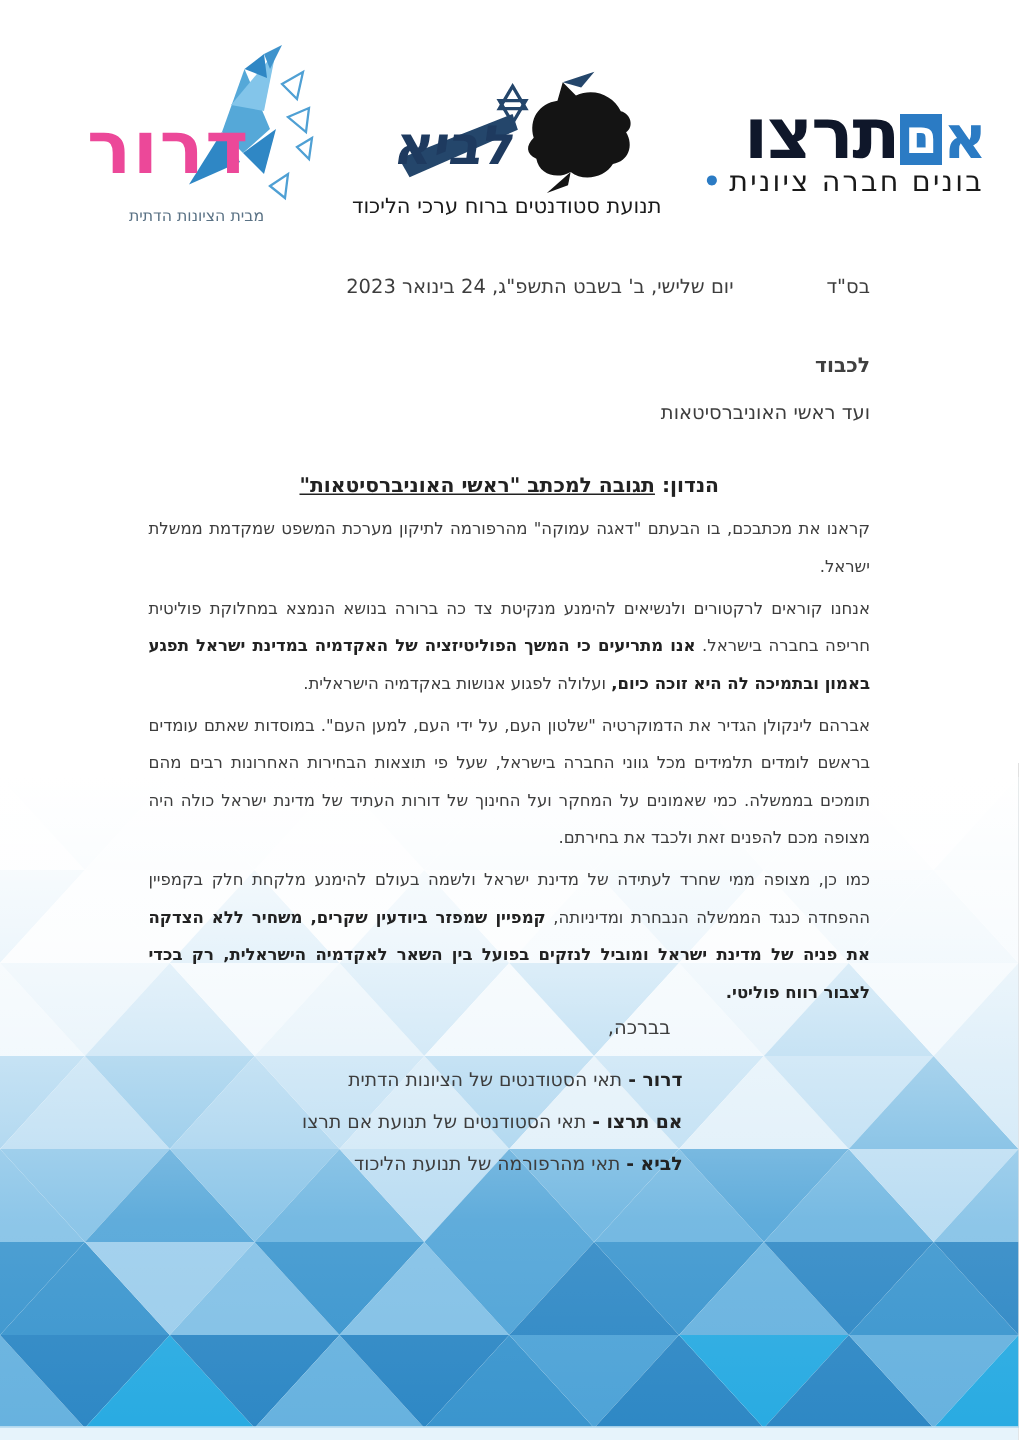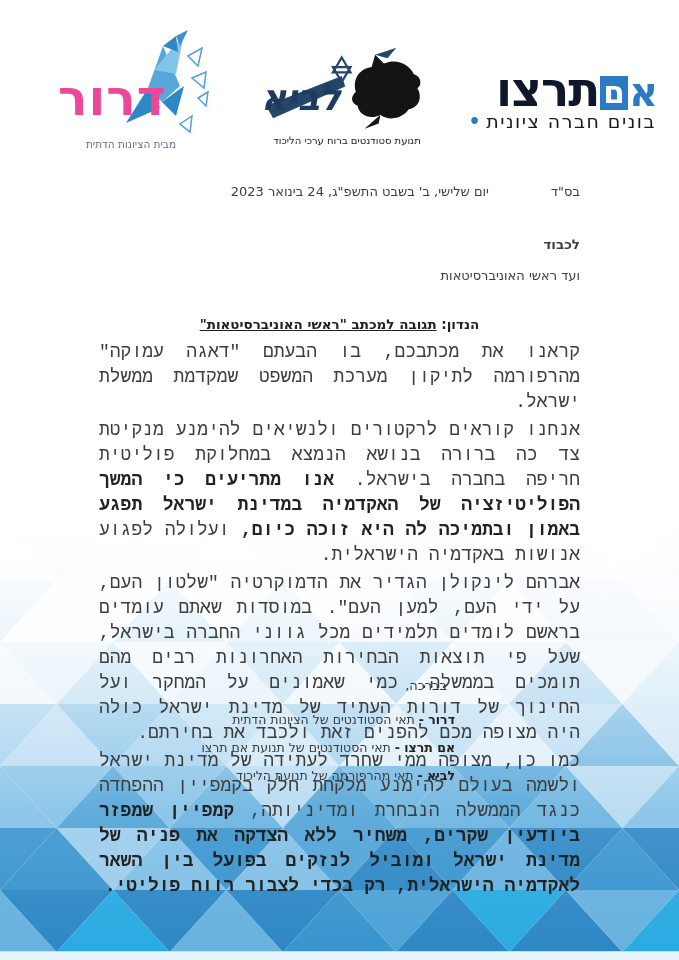--- a/index.html
+++ b/index.html
@@ -11,37 +11,37 @@
   }
   
   .logo{position:absolute;}
   .logo-dror{left:52px;top:28px;width:158px;height:122px;}
   .dror-word{position:absolute;left:6px;top:46px;font-size:49px;font-weight:bold;color:#ec4899;line-height:1;letter-spacing:1px;}
   .dror-bird{position:absolute;right:0;top:0;}
   .dror-tag{position:absolute;bottom:0;left:0;width:100%;text-align:center;font-size:10.5px;color:#5a7285;}
   .logo-lavi{left:253px;top:46px;width:188px;height:100px;}
   .lavi-art{position:absolute;left:0;top:0;}
   .lavi-word{position:absolute;left:10px;top:34px;font-size:36px;font-weight:bold;color:#1e3a5f;line-height:1;transform:skewX(-8deg);}
-  .lavi-tag{position:absolute;bottom:0;left:0;width:100%;text-align:center;font-size:10px;color:#1a1a1a;white-space:nowrap;}
+  .lavi-tag{position:absolute;bottom:0;left:0;width:100%;text-align:center;font-size:14px;color:#1a1a1a;white-space:nowrap;}
   .logo-imtirtzu{left:462px;top:66px;width:196px;height:72px;}
   .it-word{position:absolute;top:0;right:0;direction:rtl;white-space:nowrap;line-height:1;}
   .it-alef{font-size:40px;font-weight:bold;color:#2b7bc4;}
   .it-mem{display:inline-block;font-size:31px;font-weight:bold;color:#ffffff;background:#2b7bc4;padding:1px 3px 2px 3px;margin:0 1px;transform:translateY(-3px);}
   .it-rest{font-size:47px;font-weight:bold;color:#0f172a;letter-spacing:-1px;}
   .it-tag{position:absolute;top:44px;right:2px;font-size:19px;color:#1a1a1a;letter-spacing:1.5px;white-space:nowrap;}
   .it-dot{color:#2b7bc4;font-weight:bold;margin-right:4px;}
   
   .abs{position:absolute;}
   .bsd{top:184px;right:99px;font-size:13px;}
   .dateline{top:184px;right:190px;font-size:13px;white-space:nowrap;}
   .salutation{top:236px;right:99px;font-size:13.5px;font-weight:bold;color:#404040;}
   .addressee{top:268px;right:99px;font-size:13px;}
   .subject{top:316px;left:99px;right:99px;text-align:center;font-size:13.5px;font-weight:bold;color:#222;}
   .subject .u{text-decoration:underline;}
-  .body-text{top:340px;right:99px;left:99px;font-size:18px;line-height:25px;text-align:justify;z-index:2;font-family:Liberation Mono, monospace;}
+  .body-text{top:340px;right:99px;left:99px;font-size:11px;line-height:25px;text-align:justify;z-index:2;}
   .body-text p{margin:0 0 3px 0;}
   .b{font-weight:bold;color:#222;}
   .closing{z-index:2;}
   .regards{top:678px;right:232px;font-size:13px;}
   .signatures{top:706px;right:224px;text-align:right;font-size:12.5px;line-height:28px;}
   
   .pattern-svg{position:absolute;left:0;bottom:8px;width:679px;height:434px;z-index:0;}
   .pattern-fade{position:absolute;left:0;bottom:8px;width:679px;height:434px;z-index:1;
     background:linear-gradient(to bottom,#ffffff 0%,rgba(255,255,255,0.93) 8%,rgba(255,255,255,0.72) 24%,rgba(255,255,255,0.4) 45%,rgba(255,255,255,0.1) 68%,rgba(255,255,255,0) 100%);}
   .bottom-strip{position:absolute;left:0;bottom:0;width:679px;height:8px;background:#e6f3fb;border-top:1px solid #bfdff2;z-index:1;}

